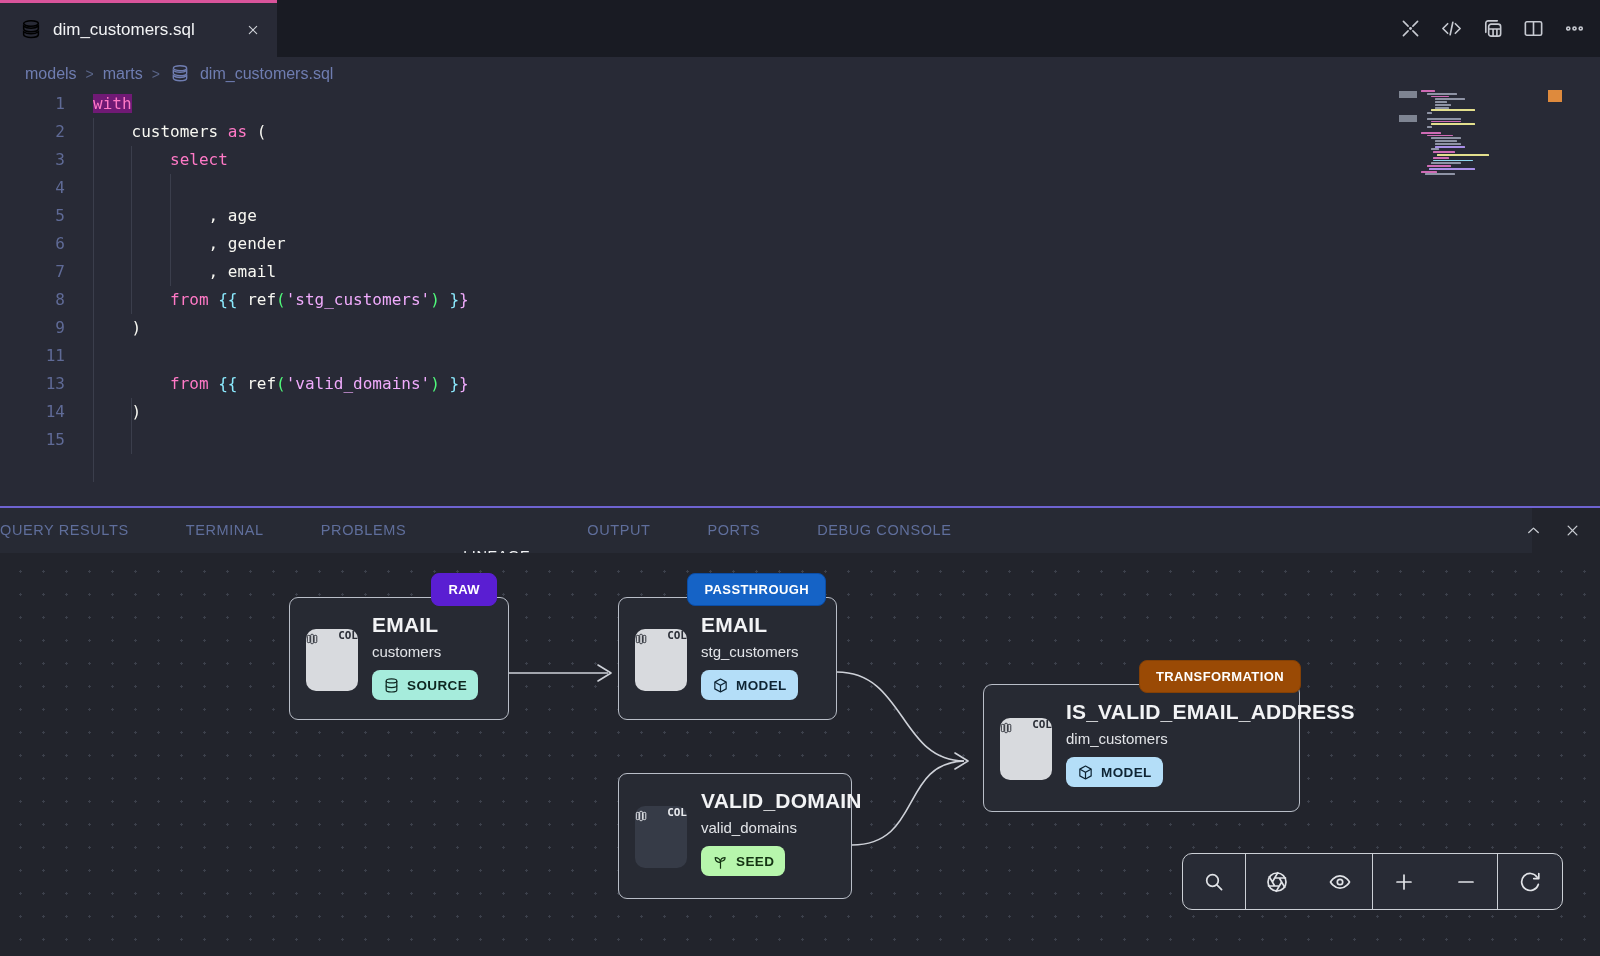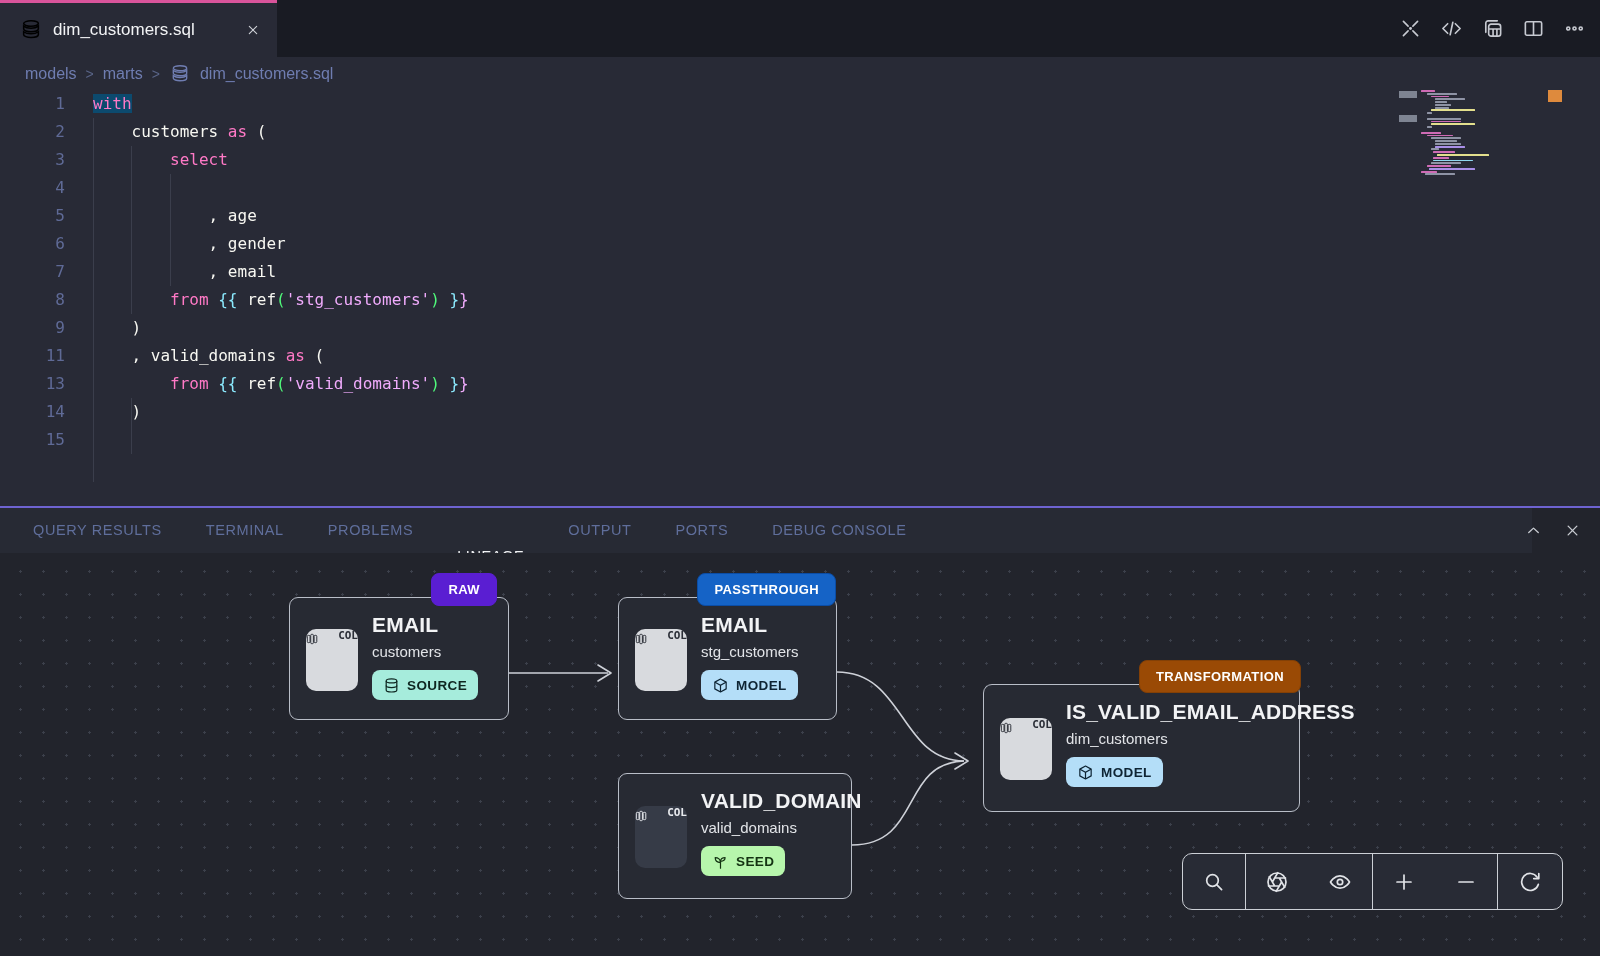--- a/index.html
+++ b/index.html
@@ -36,34 +36,34 @@
   #code { position:absolute; left:0; top:0; width:1395px;
           font-family:"DejaVu Sans Mono",monospace; font-size:16px; line-height:28px; }
   .code-line { display:flex; height:28px; white-space:pre; }
   .line-num { flex:0 0 65px; text-align:right; color:#5f6a96; user-select:none; }
   .line-code { padding-left:28px; }
   .tok.kw  { color:#ff79c6; }
   .tok.id  { color:#f8f8f2; }
   .tok.jj  { color:#8be9fd; }
   .tok.par { color:#50fa7b; }
   .tok.str { color:#f0abfc; }
-  .tok.sel { background:#0c4a6e; }
+  .tok.sel { background:#701a75; }
   .iguide { position:absolute; width:1px; background:#3b3e4c; }
 
   
   #minimap { position:absolute; left:1421px; top:0; width:112px; }
   .mm-row { height:1.9px; margin-bottom:0.9px; }
   .mm-seg { height:100%; border-radius:0.5px; }
   .mm-selbar { position:absolute; width:18px; height:7px; background:#7e8492; left:1399px; }
   #scroll-marker { position:absolute; left:1548px; top:0; width:14px; height:12px; background:#de8a3d; }
 
   
   #panel-topline { position:absolute; left:0; top:506px; width:1600px; height:2px; background:#6e63d1; }
   #panel-tabs { position:absolute; left:0; top:508px; width:1532px; height:45px; background:#272a34;
-                display:flex; align-items:stretch; padding-left:33px; gap:44px; }
+                display:flex; align-items:stretch; gap:57px; }
   .ptab { display:flex; align-items:center; font-size:14.5px; font-weight:500; letter-spacing:.6px;
           color:#5f6e9b; border-bottom:2px solid transparent; cursor:default; }
   .ptab.active { color:#f3f4f6; border-color:#c4548f;margin-top:48px; }
   #panel-actions { position:absolute; right:18px; top:508px; height:45px; display:flex;
                    align-items:center; gap:20px; color:#c9ccd2; }
   #panel-actions .icon { width:19px; height:19px; }
 
   
   #canvas { position:absolute; left:0; top:553px; width:1600px; height:403px; background:#22242c;
             background-image:radial-gradient(#3c404b 1.1px, transparent 1.2px);
@@ -173,21 +173,21 @@
   <div id="code">
       <div class="code-line"><div class="line-num">1</div><div class="line-code"><span class="tok kw sel">with</span></div></div>
       <div class="code-line"><div class="line-num">2</div><div class="line-code"><span class="tok id">    customers </span><span class="tok kw">as</span><span class="tok id"> (</span></div></div>
       <div class="code-line"><div class="line-num">3</div><div class="line-code"><span class="tok kw">        select</span></div></div>
       <div class="code-line"><div class="line-num">4</div></div>
       <div class="code-line"><div class="line-num">5</div><div class="line-code"><span class="tok id">            , age</span></div></div>
       <div class="code-line"><div class="line-num">6</div><div class="line-code"><span class="tok id">            , gender</span></div></div>
       <div class="code-line"><div class="line-num">7</div><div class="line-code"><span class="tok id">            , email</span></div></div>
       <div class="code-line"><div class="line-num">8</div><div class="line-code"><span class="tok kw">        from</span><span class="tok jj"> {{</span><span class="tok id"> ref</span><span class="tok par">(</span><span class="tok str">'stg_customers'</span><span class="tok par">)</span><span class="tok jj"> }</span><span class="tok str">}</span></div></div>
       <div class="code-line"><div class="line-num">9</div><div class="line-code"><span class="tok id">    )</span></div></div>
-      <div class="code-line"><div class="line-num">11</div><div class="line-code"><span class="tok id">    , valid_domains </span><span class="tok kw">as</span><span class="tok id"> (</span></div></div>
+      <div class="code-line"><div class="line-num">11</div></div>
       <div class="code-line"><div class="line-num">13</div><div class="line-code"><span class="tok kw">        from</span><span class="tok jj"> {{</span><span class="tok id"> ref</span><span class="tok par">(</span><span class="tok str">'valid_domains'</span><span class="tok par">)</span><span class="tok jj"> }</span><span class="tok str">}</span></div></div>
       <div class="code-line"><div class="line-num">14</div><div class="line-code"><span class="tok id">    )</span></div></div>
       <div class="code-line"><div class="line-num">15</div><div class="line-code"></div></div>
     </div>
 
   <div id="minimap">
       <div class="mm-row">
         <div class="mm-seg" style="margin-left: 0px; width: 14px; background: rgb(207, 107, 181);"></div>
       </div>
       <div class="mm-row">
@@ -327,21 +327,21 @@
         <div class="ncontent"><div class="ntitle">EMAIL</div><div class="nsub">customers</div><div class="tbadge" style="background: rgb(166, 236, 220); color: rgb(14, 38, 32);">
             <svg viewBox="0 0 24 24">
               <ellipse cx="12" cy="5.5" rx="7.5" ry="2.9"></ellipse>
               <path d="M4.5 5.5V12c0 1.6 3.36 2.9 7.5 2.9s7.5-1.3 7.5-2.9V5.5"></path>
               <path d="M4.5 12v6.3c0 1.6 3.36 2.9 7.5 2.9s7.5-1.3 7.5-2.9V12"></path>
             </svg>
             <span>SOURCE</span>
           </div></div>
       </div>
       <div class="lnode" style="left: 618px; top: 44px; width: 219px; height: 123px;">
-        <div class="ltag" style="right: 0; top: -25px; background: rgb(21, 99, 198); border-color: rgb(11, 77, 166);">PASSTHROUGH</div>
+        <div class="ltag" style="right: 10px; top: -25px; background: rgb(21, 99, 198); border-color: rgb(11, 77, 166);">PASSTHROUGH</div>
         <div class="chip light" style="top: 30.5px;">
           <svg viewBox="0 0 20 20">
             <rect x="2.2" y="4" width="4.4" height="12" rx="1.6"></rect>
             <rect x="7.8" y="2.3" width="4.4" height="15.4" rx="1.6"></rect>
             <rect x="13.4" y="4" width="4.4" height="12" rx="1.6"></rect>
           </svg>
           <span class="chip-label">COL</span>
         </div>
         <div class="ncontent"><div class="ntitle">EMAIL</div><div class="nsub">stg_customers</div><div class="tbadge" style="background: rgb(180, 222, 248); color: rgb(14, 36, 51);">
             <svg viewBox="0 0 24 24">

